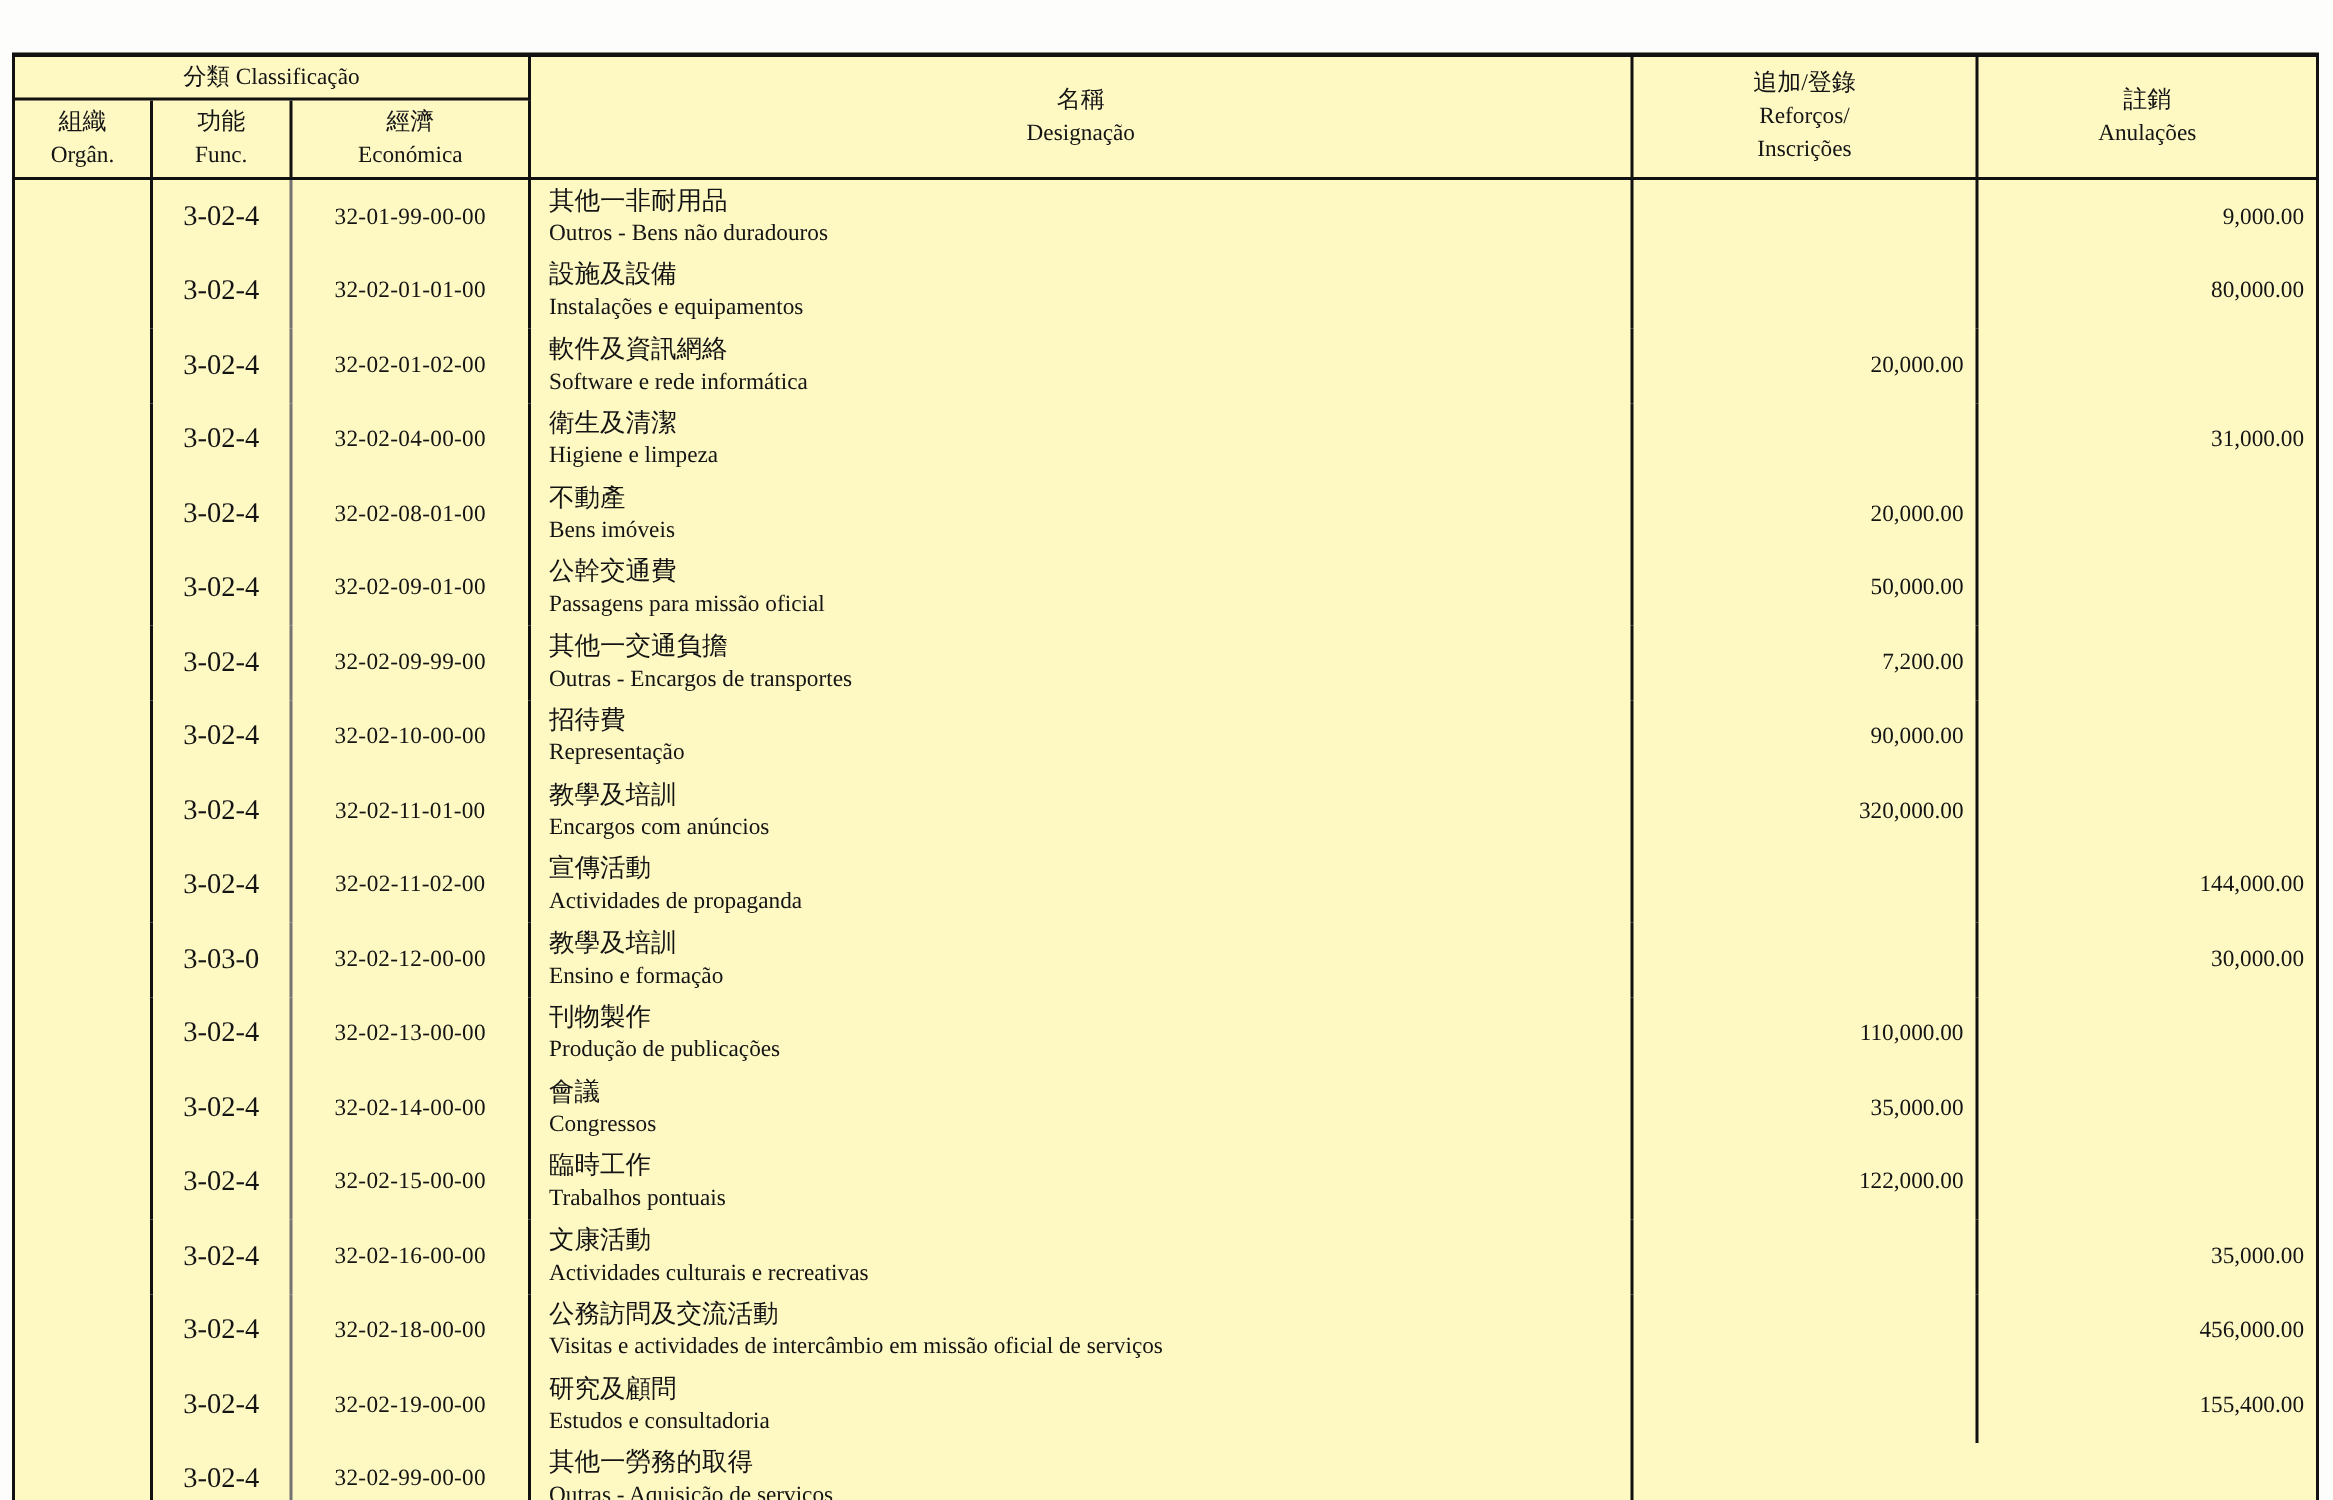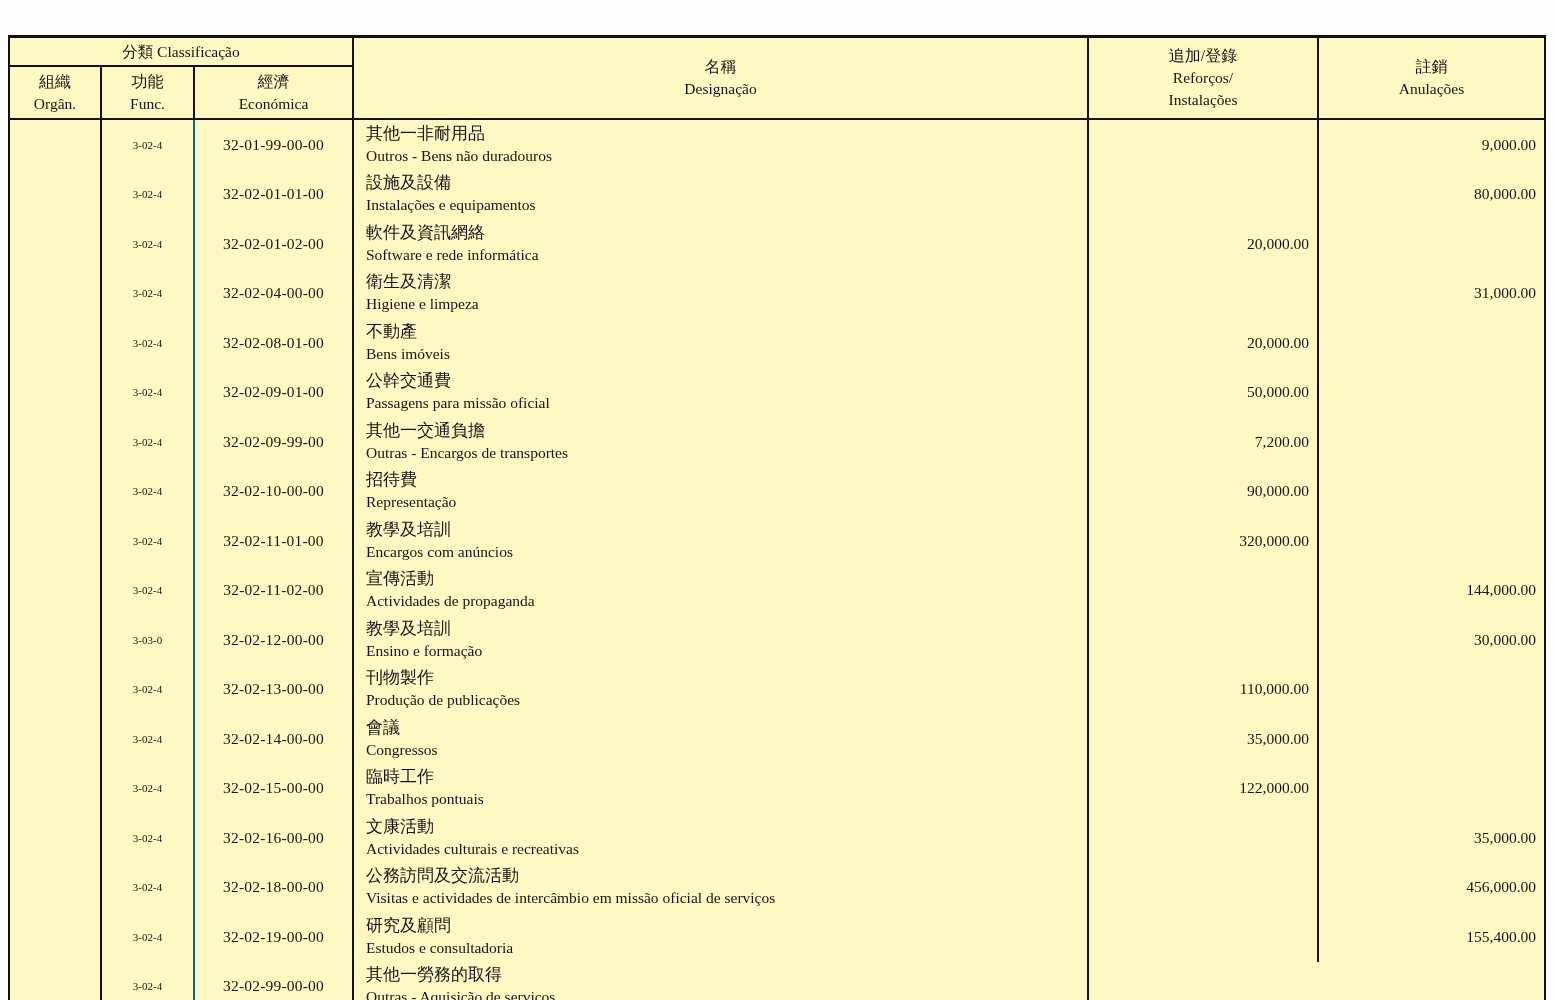--- a/index.html
+++ b/index.html
@@ -27,21 +27,21 @@
   .th-design  { grid-column:4/5; grid-row:1/3; border-right:2px solid #111; }
   .th-ref     { grid-column:5/6; grid-row:1/3; border-right:2px solid #111;text-align:center; }
   .th-anul    { grid-column:6/7; grid-row:1/3; }
   .th .zh-h { font-size:16px; }
 
   
   .tbody { flex:1 1 auto; display:flex; flex-direction:column; }
   .row { flex:1 1 0; display:grid; grid-template-columns:92px 93px 159px 735px 230px 1fr; }
   .cell { display:flex; align-items:center; }
   .c-organ { border-right:2px solid #111; }
-  .c-func  { border-right:2px solid #0369a1; justify-content:center; font-size:11px; }
+  .c-func  { border-right:2px solid #737373; justify-content:center; font-size:19px; }
   .c-econ  { border-right:2px solid #111; justify-content:center; font-size:15.5px; letter-spacing:0.2px; }
   .c-design { border-right:2px solid #111; flex-direction:column; align-items:flex-start;
               justify-content:space-evenly; padding:2px 10px 3px 12px; }
   .c-design .zh { font-size:17px; line-height:20px; }
   .c-design .pt { font-size:15.5px; line-height:19px; }
   .c-ref  { border-right:2px solid #111; }
   .amt { justify-content:flex-end; padding-right:8px; font-size:15.5px; }
 </style>
 </head>
 <body>
@@ -65,21 +65,21 @@
         <span class="zh-h">經濟</span>
         <span>Económica</span>
       </div>
       <div class="th th-design">
         <span class="zh-h">名稱</span>
         <span>Designação</span>
       </div>
       <div class="th th-ref">
         <span class="zh-h">追加/登錄</span>
         <span>Reforços/</span>
-        <span>Instalações</span>
+        <span>Inscrições</span>
       </div>
       <div class="th th-anul">
         <span class="zh-h">註銷</span>
         <span>Anulações</span>
       </div>
     </div>
 
     <div class="tbody" id="tbody">
   <div class="row">
     <div class="cell c-organ"></div>

